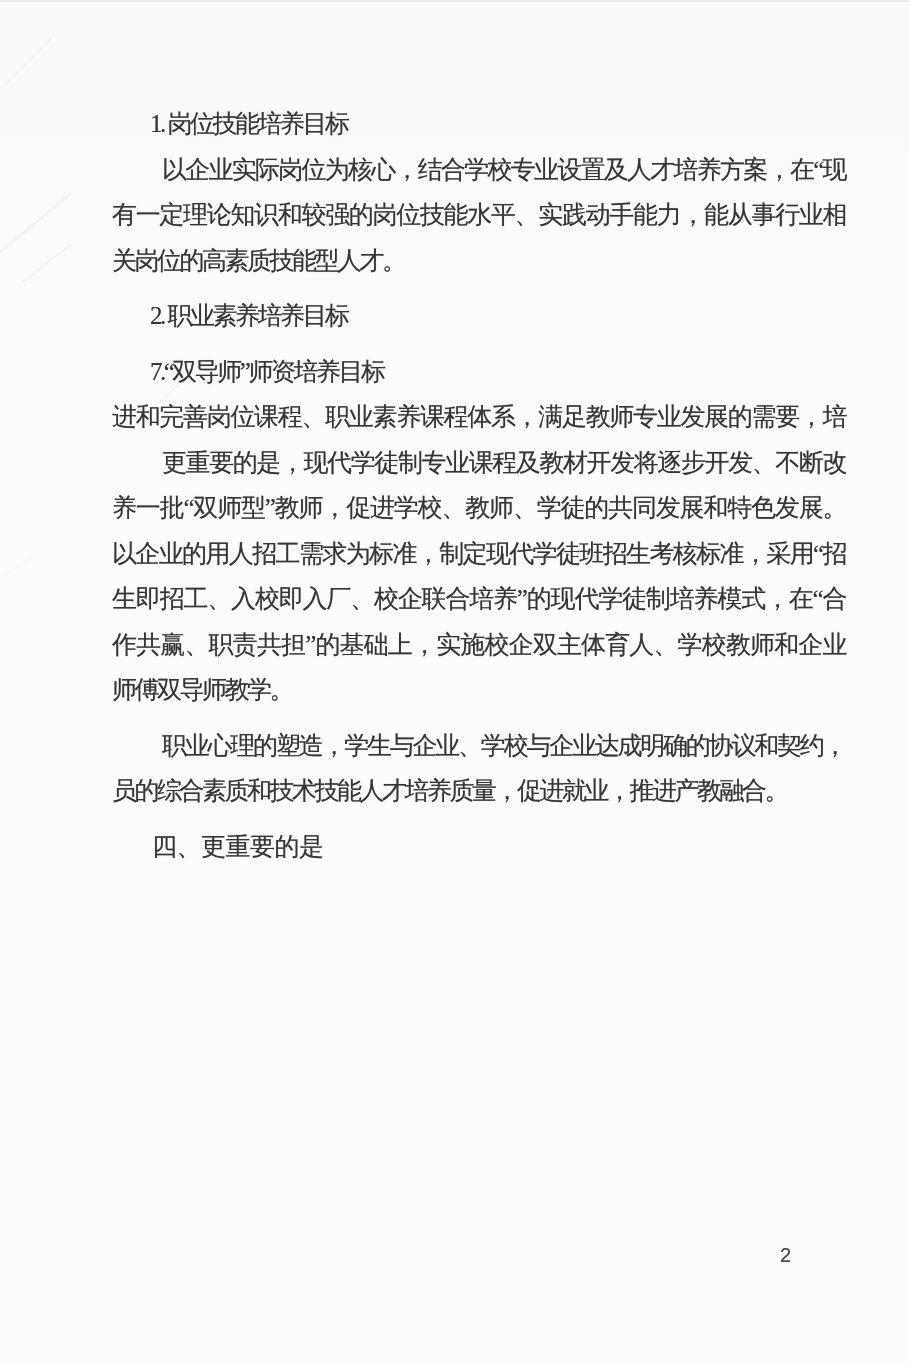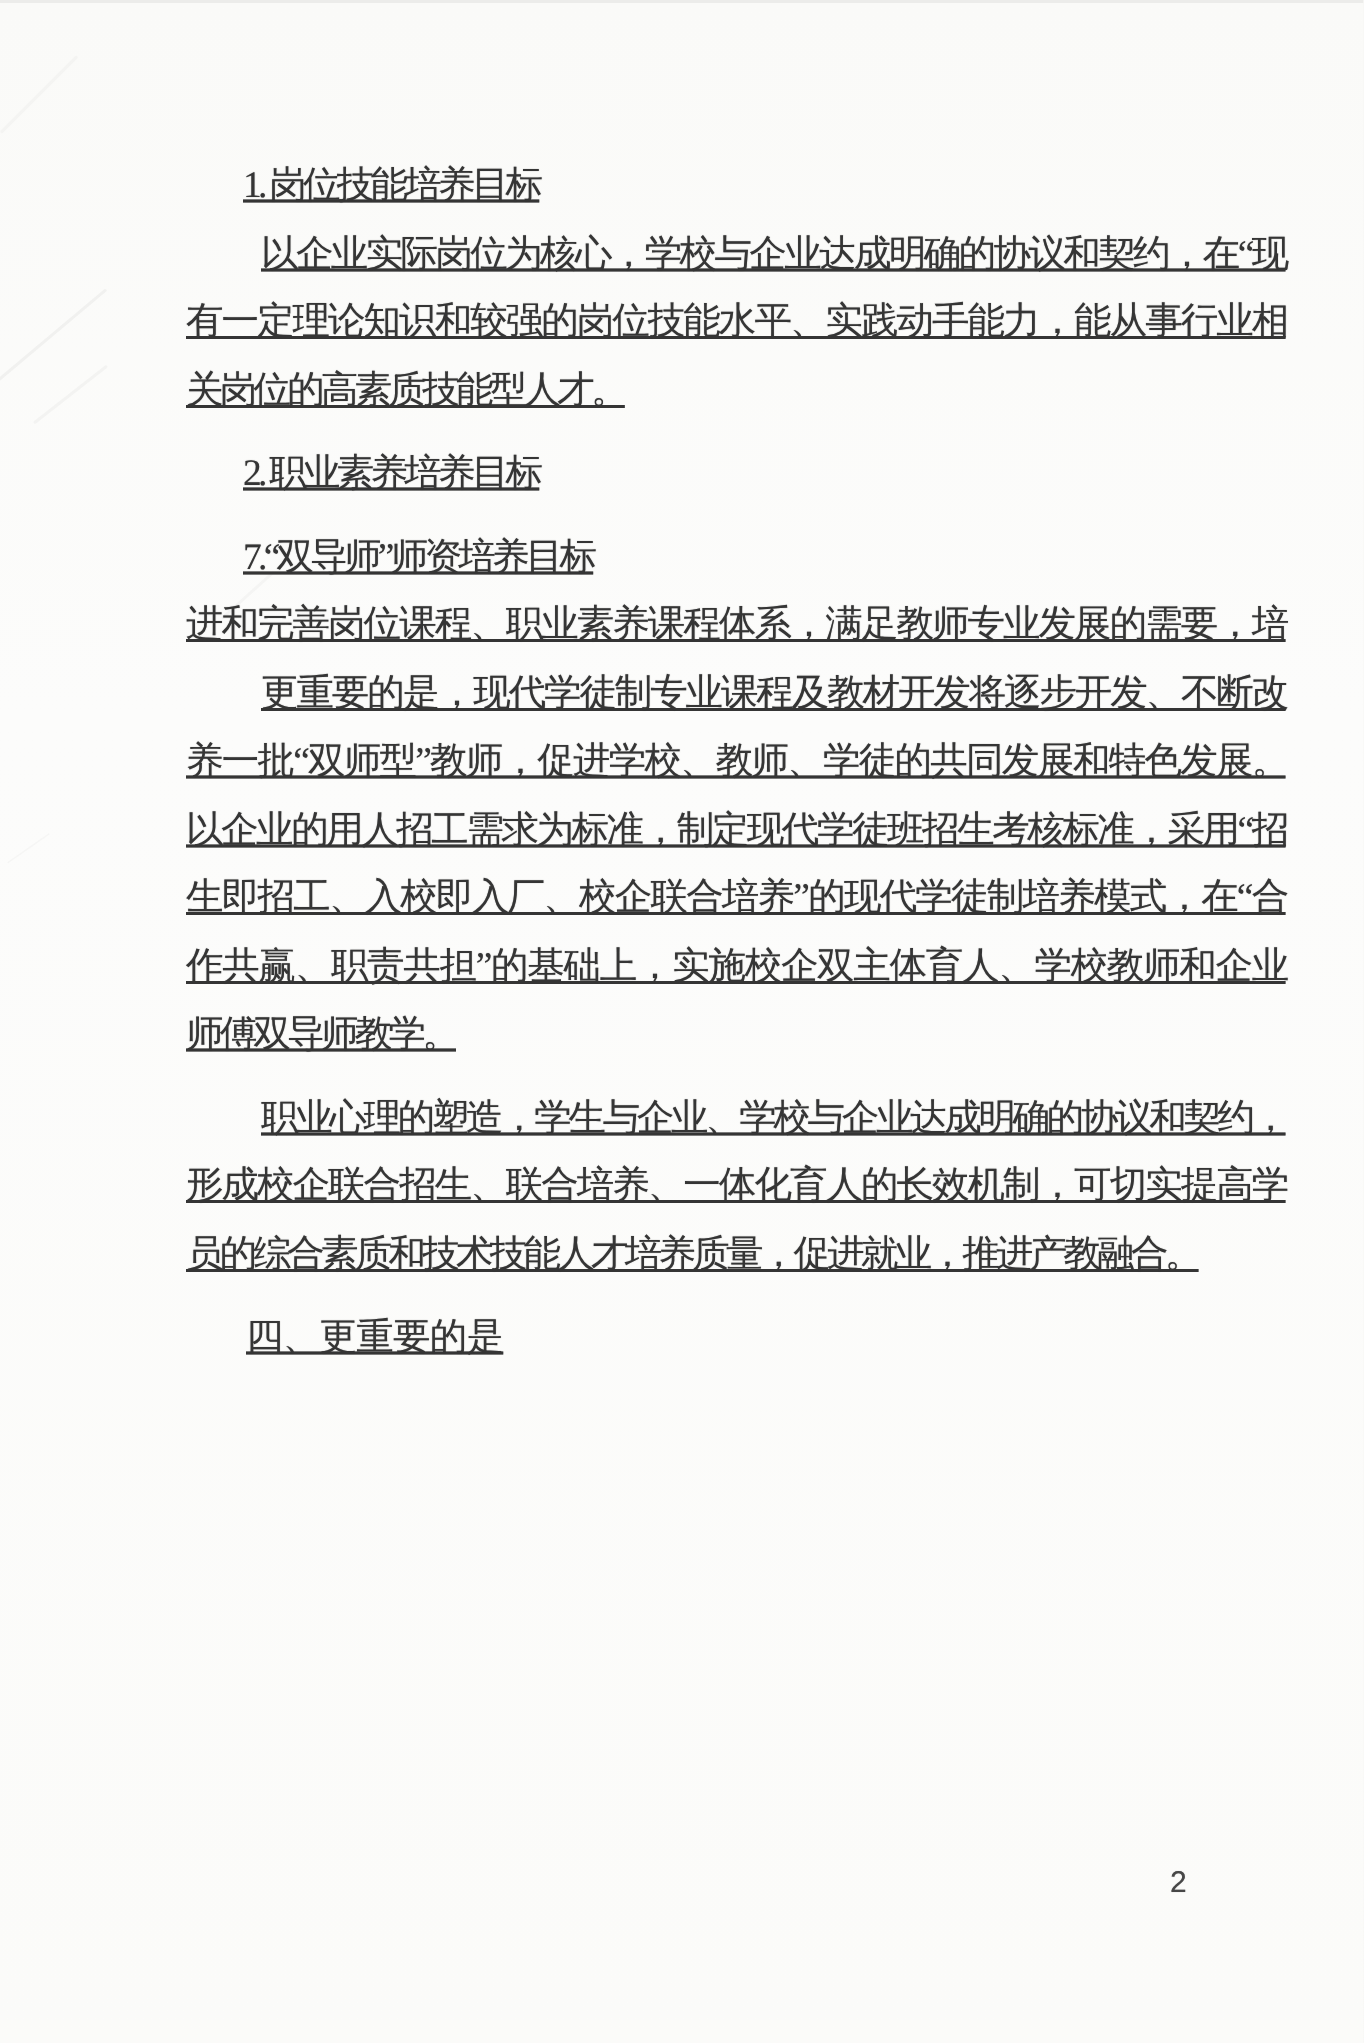--- a/index.html
+++ b/index.html
@@ -27,23 +27,22 @@
     border-radius: 2px;
   }
   .streak.s1 { left: -28px; top: 228px; width: 112px; height: 2px; transform: rotate(-40deg); }
   .streak.s2 { left: 16px;  top: 262px; width: 62px;  height: 2px; transform: rotate(-38deg); opacity: .8; }
   .streak.s3 { left: 142px; top: 396px; width: 46px;  height: 2px; transform: rotate(-42deg); opacity: .7; }
   .streak.s4 { left: -10px; top: 62px;  width: 72px;  height: 2px; transform: rotate(-45deg); opacity: .55; }
   .streak.s5 { left: 2px;   top: 565px; width: 34px;  height: 1px; transform: rotate(-35deg); opacity: .6; }
 
   .content {
     position: absolute;
-    left: 124px; top: 101px;
+    left: 112px; top: 101px;
     width: 733px;
-    text-decoration: underline;
   }
   .block {
     font-size: 25px;
     line-height: 45.5px;
     letter-spacing: -2.5px;
     margin: 0;
     text-shadow: 0 0 0.7px rgba(55,55,55,0.55);
   }
   .block + .block { margin-top: 10px; }
   .subheading + .para { margin-top: 0; }
@@ -76,37 +75,36 @@
   <div class="edge-top"></div>
   <div class="streak s1"></div>
   <div class="streak s2"></div>
   <div class="streak s3"></div>
   <div class="streak s4"></div>
   <div class="streak s5"></div>
 
   <div class="content">
       <div class="block subheading">1. 岗位技能培养目标</div>
       <div class="block para">
-        <div class="line first">以企业实际岗位为核心，学校与企业达成明确的协议和契约，在“现</div>
+        <div class="line first">以企业实际岗位为核心，结合学校专业设置及人才培养方案，在“现</div>
         <div class="line">有一定理论知识和较强的岗位技能水平、实践动手能力，能从事行业相</div>
         <div class="line last">关岗位的高素质技能型人才。</div>
       </div>
       <div class="block subheading">2. 职业素养培养目标</div>
       <div class="block subheading">7.“双导师”师资培养目标</div>
       <div class="block para">
         <div class="line">进和完善岗位课程、职业素养课程体系，满足教师专业发展的需要，培</div>
         <div class="line first">更重要的是，现代学徒制专业课程及教材开发将逐步开发、不断改</div>
         <div class="line">养一批“双师型”教师，促进学校、教师、学徒的共同发展和特色发展。</div>
         <div class="line">以企业的用人招工需求为标准，制定现代学徒班招生考核标准，采用“招</div>
         <div class="line">生即招工、入校即入厂、校企联合培养”的现代学徒制培养模式，在“合</div>
         <div class="line">作共赢、职责共担”的基础上，实施校企双主体育人、学校教师和企业</div>
         <div class="line last">师傅双导师教学。</div>
       </div>
       <div class="block para">
         <div class="line first">职业心理的塑造，学生与企业、学校与企业达成明确的协议和契约，</div>
-        <div class="line">形成校企联合招生、联合培养、一体化育人的长效机制，可切实提高学</div>
         <div class="line last">员的综合素质和技术技能人才培养质量，促进就业，推进产教融合。</div>
       </div>
       <div class="block heading2">四、更重要的是</div>
     </div>
 
   <div class="page-num">2</div>
 </div>
 
 </body></html>

